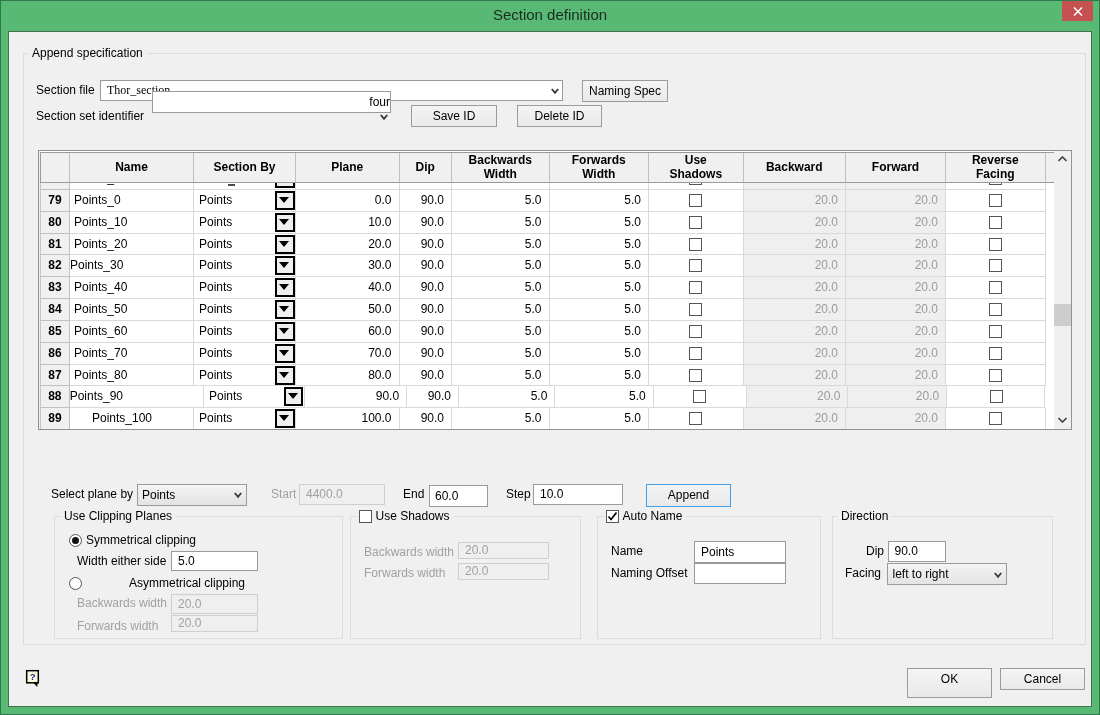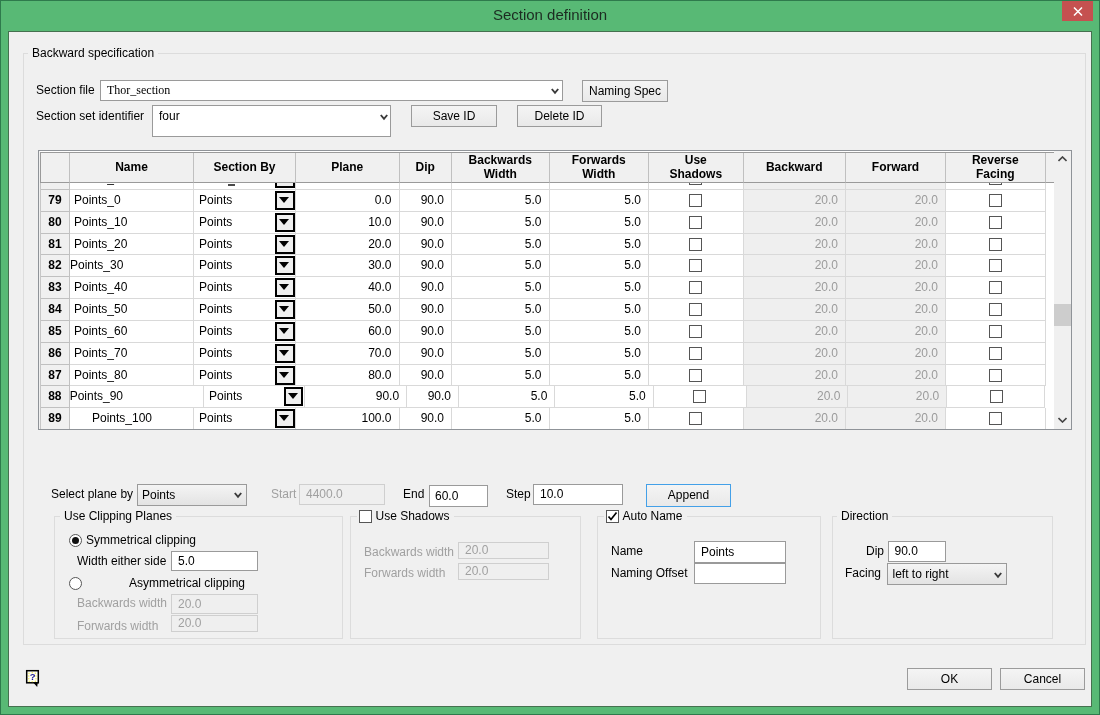--- a/index.html
+++ b/index.html
@@ -42,32 +42,32 @@
 <div id="win">
   <div id="title">Section definition</div>
   <div id="close">
       <svg width="10" height="9" viewBox="0 0 10 9">
         <path d="M1 0.5 L9 8.5 M9 0.5 L1 8.5" stroke="#fff" stroke-width="1.5"></path>
       </svg>
     </div>
   <div id="client"></div>
 
   <div class="g" style="left:23px; top:53px; width:1063px; height:592px;">
-    <span class="gl" style="left:4px;">Backward specification</span>
+    <span class="gl" style="left:4px;">Append specification</span>
   </div>
 
   <div class="lab" style="left:36px; top:84px;">Section file</div>
   <div class="tb" style="left:100px; top:79.5px; width:463px; height:21.5px; line-height:19.5px;font-family:Liberation Serif, serif;">Thor_section</div>
   <svg class="chev" style="left:551px; top:87.5px;" width="8" height="7" viewBox="0 0 8 7">
       <path d="M0.8 1 L4 4.8 L7.2 1" fill="none" stroke="#3a3a3a" stroke-width="1.9"></path>
     </svg>
   <div class="btn" style="left:582px; top:79.5px; width:86px; height:22.5px; line-height:21px;">Naming Spec</div>
 
   <div class="lab" style="left:36px; top:110px;">Section set identifier</div>
-  <div class="tb" style="left:152px; top:105px; width:239px; height:32px; line-height:20px;">four</div>
+  <div class="tb" style="left:152px; top:91px; width:239px; height:22px; line-height:20px;text-align:right;">four</div>
   <svg class="chev" style="left:380px; top:113.7px;" width="8" height="7" viewBox="0 0 8 7">
       <path d="M0.8 1 L4 4.8 L7.2 1" fill="none" stroke="#3a3a3a" stroke-width="1.9"></path>
     </svg>
   <div class="btn" style="left:411px; top:104.5px; width:86px; height:22.5px; line-height:21px;">Save ID</div>
   <div class="btn" style="left:517px; top:104.5px; width:85px; height:22.5px; line-height:21px;">Delete ID</div>
 
   <div id="tbl">
       <div class="hrow">
         <div class="hc" style="width:29px"></div>
         <div class="hc" style="width:124px">Name</div>
@@ -370,17 +370,17 @@
         <circle cx="3.8" cy="9.8" r="0.7"></circle>
           <circle cx="11" cy="9.8" r="0.7"></circle>
         <circle cx="4.2" cy="12.2" r="0.7"></circle>
           <circle cx="7.2" cy="12.6" r="0.7"></circle>
           <circle cx="10.4" cy="12.2" r="0.7"></circle>
       </g>
       <path d="M8.2 13.6 L12.8 13.6 L12.2 18 Z" fill="#000"></path>
       <text x="7.6" y="11" font-size="9.5" font-weight="bold" fill="#191990" text-anchor="middle" font-family="Liberation Sans">?</text>
     </svg>
   </div>
-  <div class="btn" style="left:907px; top:668px; width:85px; height:22px; line-height:20px;">OK</div>
+  <div class="btn" style="left:907px; top:668px; width:85px; height:30px; line-height:20px;">OK</div>
   <div class="btn" style="left:1000px; top:668px; width:85px; height:22px; line-height:20px;">Cancel</div>
 
   <div class="edge"></div>
 </div>
 
 </body></html>

